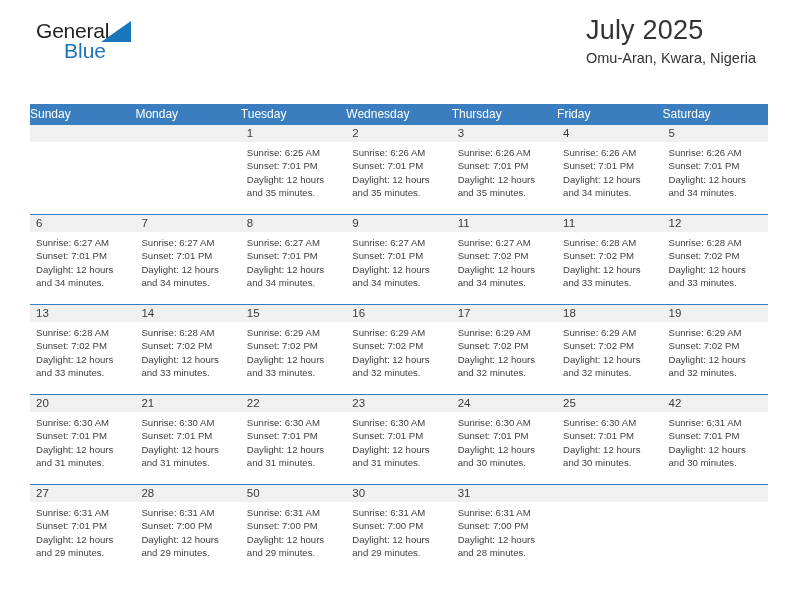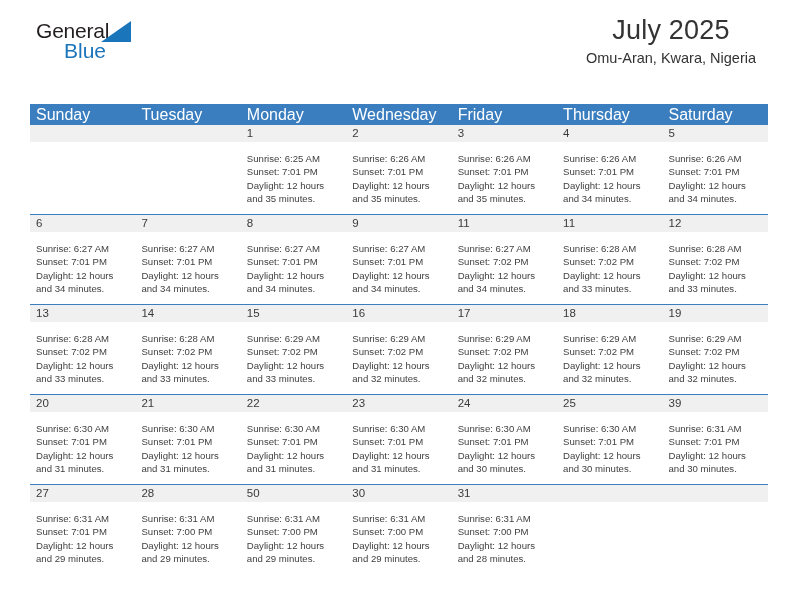--- a/index.html
+++ b/index.html
@@ -54,21 +54,21 @@
   .logo-blue {
     position: absolute;
     left: 28px; top: 20px;
     font-size: 21px;
     color: #1b75bb;
     line-height: 24px;
     font-family: "Liberation Sans", sans-serif;
   }
 
   .titles {
-    text-align: center;
+    text-align: left;
     margin-top: 6px;
   }
   .month-title {
     font-size: 27px;
     color: #333333;
     font-weight: normal;
     line-height: 34px;
     letter-spacing: 0.2px;
   }
   .location {
@@ -87,23 +87,22 @@
   }
 
   .dow-row {
     display: flex;
     background: #3a7ebf;
     height: 21px;
   }
   .dow {
     flex: 1 1 0;
     color: #ffffff;
-    font-size: 16px;
+    font-size: 12px;
     line-height: 21px;
-    padding-left: 6px;
     white-space: nowrap;
   }
 
   .week {
     border-top: 1.3px solid #3a7ebf;
   }
   .week:first-of-type { border-top: none; }
 
   .week-inner {
     display: flex;
@@ -120,21 +119,21 @@
     height: 17px;
     background: #f0f0f0;
     font-size: 11.5px;
     color: #3a3a3a;
     line-height: 17px;
     padding-left: 6px;
   }
   .cell.blank .cell-date { color: transparent; }
 
   .cell-body {
-    padding: 10px 4px 0 6px;
+    padding: 4px 4px 0 6px;
   }
   .cell-line {
     font-size: 9.6px;
     color: #3f3f3f;
     line-height: 13.3px;
     white-space: nowrap;
   }
 </style>
 </head>
 <body>
@@ -154,25 +153,25 @@
     <div class="titles">
       <div class="month-title">July 2025</div>
       <div class="location">Omu-Aran, Kwara, Nigeria</div>
     </div>
 
   </div>
 
   <div class="calendar">
     <div class="dow-row">
         <div class="dow">Sunday</div>
+        <div class="dow">Monday</div>
         <div class="dow">Tuesday</div>
-        <div class="dow">Monday</div>
         <div class="dow">Wednesday</div>
+        <div class="dow">Thursday</div>
         <div class="dow">Friday</div>
-        <div class="dow">Thursday</div>
         <div class="dow">Saturday</div>
       </div>
     <div id="weeks-host">
         <div class="week">
           <div class="week-inner">
             <div class="cell blank">
               <div class="cell-date"></div>
               <div class="cell-body"></div>
             </div>
             <div class="cell blank">
@@ -410,21 +409,21 @@
             <div class="cell">
               <div class="cell-date">25</div>
               <div class="cell-body">
                 <div class="cell-line">Sunrise: 6:30 AM</div>
                 <div class="cell-line">Sunset: 7:01 PM</div>
                 <div class="cell-line">Daylight: 12 hours</div>
                 <div class="cell-line">and 30 minutes.</div>
               </div>
             </div>
             <div class="cell">
-              <div class="cell-date">39</div>
+              <div class="cell-date">42</div>
               <div class="cell-body">
                 <div class="cell-line">Sunrise: 6:31 AM</div>
                 <div class="cell-line">Sunset: 7:01 PM</div>
                 <div class="cell-line">Daylight: 12 hours</div>
                 <div class="cell-line">and 30 minutes.</div>
               </div>
             </div>
           </div>
         </div>
         <div class="week">

